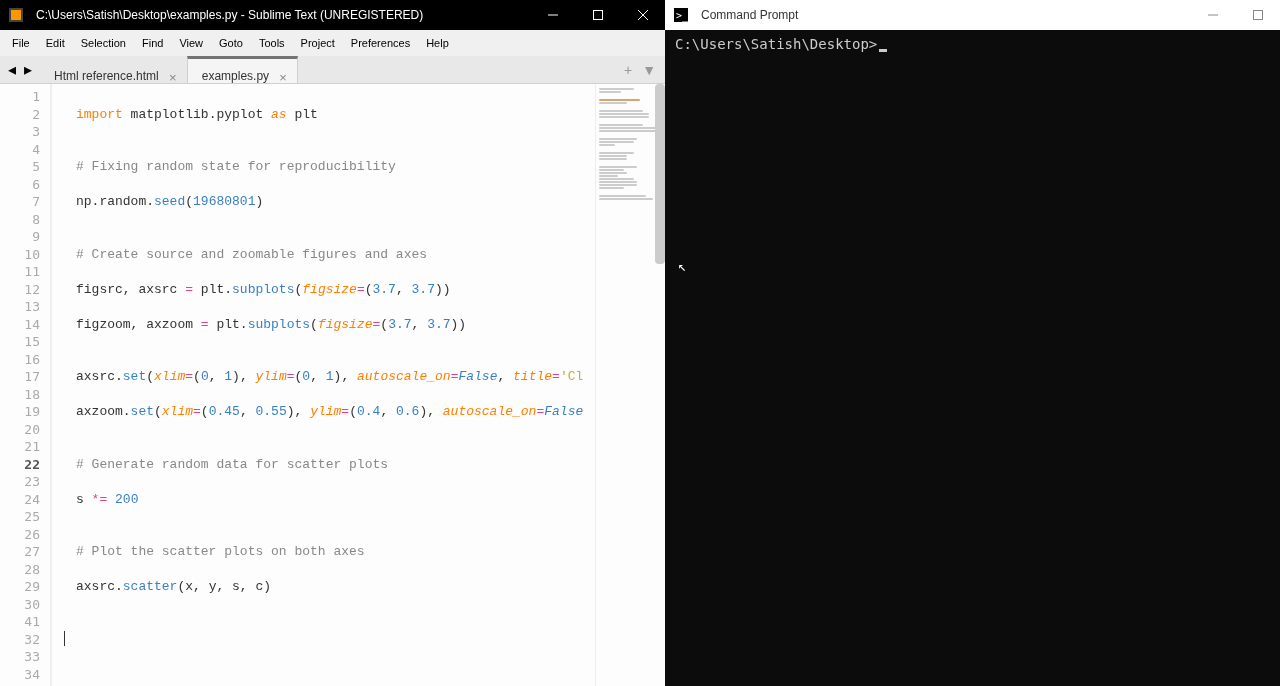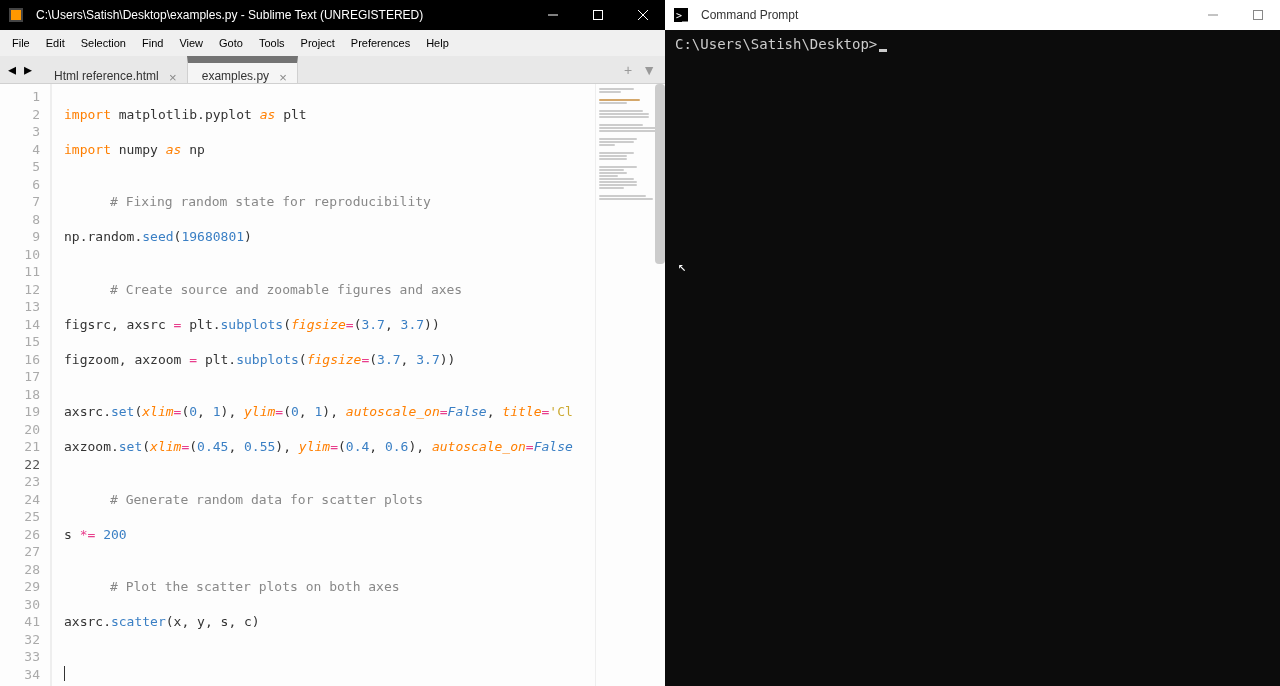--- a/index.html
+++ b/index.html
@@ -21,38 +21,38 @@
 
 
 .menubar { height: 26px; background: #f0f0f0; display: flex; align-items: center; padding: 0 4px; font-size: 11px; color: #000; }
 .menubar .menu-item { padding: 3px 8px; cursor: pointer; }
 
 
 .tabbar { height: 28px; background: #e8e8e8; display: flex; align-items: center; border-bottom: 1px solid #d0d0d0; position: relative; }
 .nav-arrows { display: flex; padding: 0 4px; }
 .nav-arrow { width: 16px; height: 20px; display: flex; align-items: center; justify-content: center; cursor: pointer; }
 .tab { height: 100%; padding: 0 28px 0 14px; display: flex; align-items: flex-end; font-size: 12px; position: relative; cursor: pointer; color: #333; }
-.tab.active { background: #f5f5f5; border-top: 7px solid #737373; border-left: 1px solid #d0d0d0; border-right: 1px solid #d0d0d0; }
+.tab.active { background: #f5f5f5; border-top: 3px solid #737373; border-left: 1px solid #d0d0d0; border-right: 1px solid #d0d0d0; }
 .tab .tab-close { position: absolute; right: 8px; width: 12px; height: 12px; display: flex; align-items: center; justify-content: center; font-size: 13px; color: #888; }
 .tabbar-right { position: absolute; right: 6px; display: flex; gap: 4px; }
 .tabbar-right span { color: #999; font-size: 14px; cursor: pointer; padding: 0 3px; }
 
 
 .editor-area { flex: 1; display: flex; background: #fdfdfd; position: relative; overflow: hidden; }
 .gutter { width: 50px; background: #fdfdfd; color: #aaa; text-align: right; padding: 4px 10px 4px 4px; font-family: Consolas, monospace; font-size: 13px; line-height: 17.5px; }
-.gutter .ln.active { color: #555; font-weight: normal; }
+.gutter .ln.active { color: #555; font-weight: bold; }
 .code { flex: 1; font-family: Consolas, monospace; font-size: 13px; line-height: 17.5px; padding: 4px 0; white-space: pre; color: #333; overflow: hidden; border-left: 2px solid #eee; }
-.code .line { padding-left: 12px; }
+.code .line { padding-left: 24px; font-family: Liberation Mono, monospace; }
 .code .line.cursor-line { position: relative; }
 .code .line.cursor-line::before { content: ''; position: absolute; left: 12px; width: 1px; height: 15px; background: #333; }
 
 
 .kw { color: #ff7f00; } 
 .kw2 { color: #ff7f00; font-style: italic; } 
-.cm { color: #888; margin-left: 46px; } 
+.cm { color: #888; } 
 .fn { color: #3a7fc4; } 
 .num { color: #3a7fc4; } 
 .str { color: #ccaa33; text-align: right; } 
 .bool { color: #3a7fc4; font-style: italic; margin-top: 7px; }
 .op { color: #e83e8c; }
 .arg { color: #ff7f00; font-style: italic; }
 
 
 .minimap { width: 70px; background: #fdfdfd; border-left: 1px solid #eee; position: relative; padding: 4px 3px; }
 .mm-line { height: 2px; margin-bottom: 1px; background: #ccc; border-radius: 1px; }
@@ -162,21 +162,20 @@
         <div class="ln">28</div>
         <div class="ln">29</div>
         <div class="ln">30</div>
         <div class="ln">41</div>
         <div class="ln">32</div>
         <div class="ln">33</div>
         <div class="ln">34</div>
       </div>
     <div class="code">
 <div class="line"><span class="kw">import</span><span> matplotlib.pyplot </span><span class="kw2">as</span><span> plt</span></div>
-<div class="line"><span class="kw">import</span><span> numpy </span><span class="kw2">as</span><span> np</span></div>
 <div class="line"></div>
 <div class="line"><span class="cm"># Fixing random state for reproducibility</span></div>
 <div class="line"><span>np.random.</span><span class="fn">seed</span><span>(</span><span class="num">19680801</span><span>)</span></div>
 <div class="line"></div>
 <div class="line"><span class="cm"># Create source and zoomable figures and axes</span></div>
 <div class="line"><span>figsrc, axsrc </span><span class="op">=</span><span> plt.</span><span class="fn">subplots</span><span>(</span><span class="arg">figsize</span><span class="op">=</span><span>(</span><span class="num">3.7</span><span>, </span><span class="num">3.7</span><span>))</span></div>
 <div class="line"><span>figzoom, axzoom </span><span class="op">=</span><span> plt.</span><span class="fn">subplots</span><span>(</span><span class="arg">figsize</span><span class="op">=</span><span>(</span><span class="num">3.7</span><span>, </span><span class="num">3.7</span><span>))</span></div>
 <div class="line"></div>
 <div class="line"><span>axsrc.</span><span class="fn">set</span><span>(</span><span class="arg">xlim</span><span class="op">=</span><span>(</span><span class="num">0</span><span>, </span><span class="num">1</span><span>), </span><span class="arg">ylim</span><span class="op">=</span><span>(</span><span class="num">0</span><span>, </span><span class="num">1</span><span>), </span><span class="arg">autoscale_on</span><span class="op">=</span><span class="bool">False</span><span>, </span><span class="arg">title</span><span class="op">=</span><span class="str">'Cl</span></div>
 <div class="line"><span>axzoom.</span><span class="fn">set</span><span>(</span><span class="arg">xlim</span><span class="op">=</span><span>(</span><span class="num">0.45</span><span>, </span><span class="num">0.55</span><span>), </span><span class="arg">ylim</span><span class="op">=</span><span>(</span><span class="num">0.4</span><span>, </span><span class="num">0.6</span><span>), </span><span class="arg">autoscale_on</span><span class="op">=</span><span class="bool">False</span></div>

